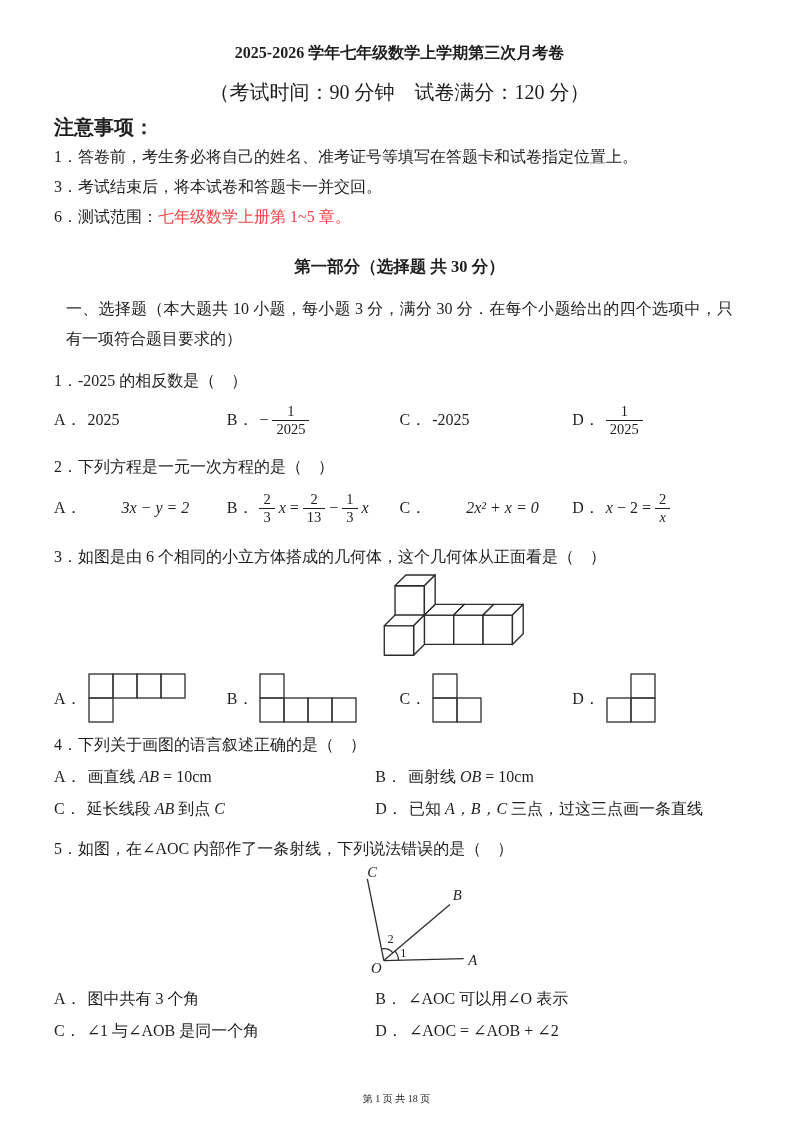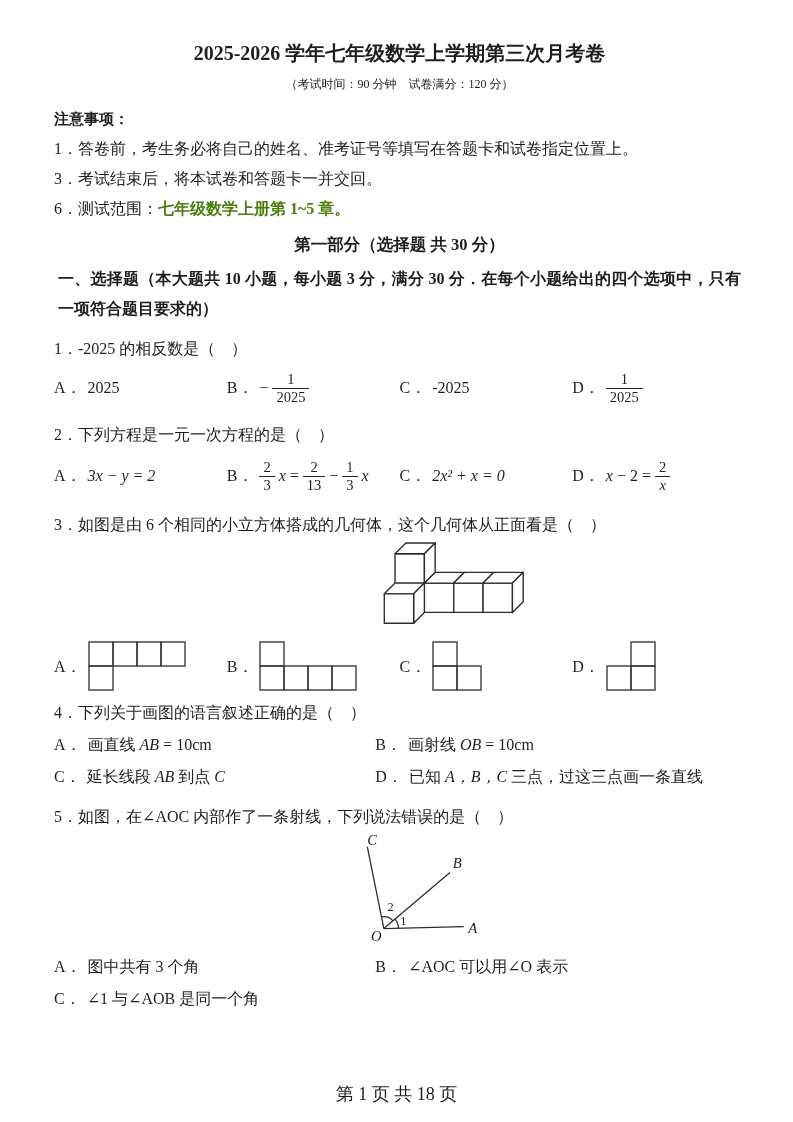--- a/index.html
+++ b/index.html
@@ -7,50 +7,50 @@
     position:relative;
     width:793px;height:1122px;
     box-sizing:border-box;
     background:#fff;
     padding:40px 48px 0 54px;
     font-family:"Liberation Serif","DejaVu Serif",serif;
     color:#1e1e1e;
     font-size:16px;
     overflow:hidden;
   }
-  .title{text-align:center;font-weight:700;font-size:20px;line-height:26px;}
-  .subtitle{text-align:center;font-size:12px;line-height:24px;margin-top:6px;}
-  .notice-heading{font-weight:700;font-size:15px;line-height:30px;margin-top:8px;}
+  .title{text-align:center;font-weight:700;font-size:16px;line-height:26px;}
+  .subtitle{text-align:center;font-size:20px;line-height:24px;margin-top:14px;}
+  .notice-heading{font-weight:700;font-size:20px;line-height:30px;margin-top:8px;}
   .notice p{margin:0;line-height:30px;text-align:justify;}
-  .red{color:#4d7c0f;font-weight:bold;}
-  .part-heading{text-align:center;font-weight:700;font-size:16.5px;line-height:30px;margin-top:6px;}
-  .intro{font-weight:700;margin:4px;line-height:30px;text-align:justify;}
+  .red{color:#ef4444;}
+  .part-heading{text-align:center;font-weight:700;font-size:16.5px;line-height:30px;margin-top:20px;}
+  .intro{font-weight:400;margin:12px;line-height:30px;text-align:justify;}
   .stem{line-height:30px;margin-top:10px;}
   .opts4{display:flex;align-items:center;margin-top:2px;min-height:44px;}
   .opts4 .opt{width:25%;display:flex;align-items:center;}
   .opts2{display:flex;line-height:30px;margin-top:2px;}
   .opts2 .optL{width:46.5%;}
   .opts2 .optR{width:53.5%;}
   .opt-label{margin-right:6px;white-space:nowrap;}
   .mrow{display:inline-flex;align-items:center;gap:4px;}
   .mi{font-style:italic;}
-  .formula{font-style:italic;}
+  .formula{font-style:italic;margin-left:34px;}
   .frac{display:inline-block;text-align:center;line-height:1.15;font-size:14.5px;vertical-align:middle;}
   .fnum{display:block;border-bottom:1px solid #222;padding:0 4px;}
   .fden{display:block;padding:0 4px;}
   .fig-cubes{margin:2px 0 0 295px;height:90px;}
   .shape-row{display:flex;align-items:center;margin-top:4px;min-height:54px;}
   .shape-row .sopt{width:25%;display:flex;align-items:center;}
   .shape-row svg{display:block;}
   .fig-angle{margin:2px 0 0 288px;height:112px;}
   svg .ln{stroke:#2c2c2c;stroke-width:1.4;fill:none;}
   svg .face{fill:#ffffff;stroke:#2c2c2c;stroke-width:1.4;stroke-linejoin:round;}
   svg .cell{fill:none;stroke:#3c3c3c;stroke-width:1.4;}
   svg text{font-family:"Liberation Serif","DejaVu Serif",serif;fill:#1e1e1e;}
-  .footer{position:absolute;left:0;right:0;bottom:16px;text-align:center;font-size:18px;}
+  .footer{position:absolute;left:0;right:0;bottom:16px;text-align:center;font-size:10px;}
 </style>
 </head>
 <body>
 
 <div class="page">
 
   <div class="title">2025-2026 学年七年级数学上学期第三次月考卷</div>
   <div class="subtitle">（考试时间：90 分钟　试卷满分：120 分）</div>
 
   <div class="notice">
@@ -234,16 +234,19 @@
       <span class="opt-label">A．</span><span>图中共有 3 个角</span>
     </div>
     <div class="optR">
       <span class="opt-label">B．</span><span>∠AOC 可以用∠O 表示</span>
     </div>
   </div>
   <div class="opts2">
     <div class="optL">
       <span class="opt-label">C．</span><span>∠1 与∠AOB 是同一个角</span>
     </div>
+    <div class="optR">
+      <span class="opt-label">D．</span><span>∠AOC = ∠AOB + ∠2</span>
+    </div>
   </div>
 
   <div class="footer">第 1 页 共 18 页</div>
 </div>
 
 </body></html>

